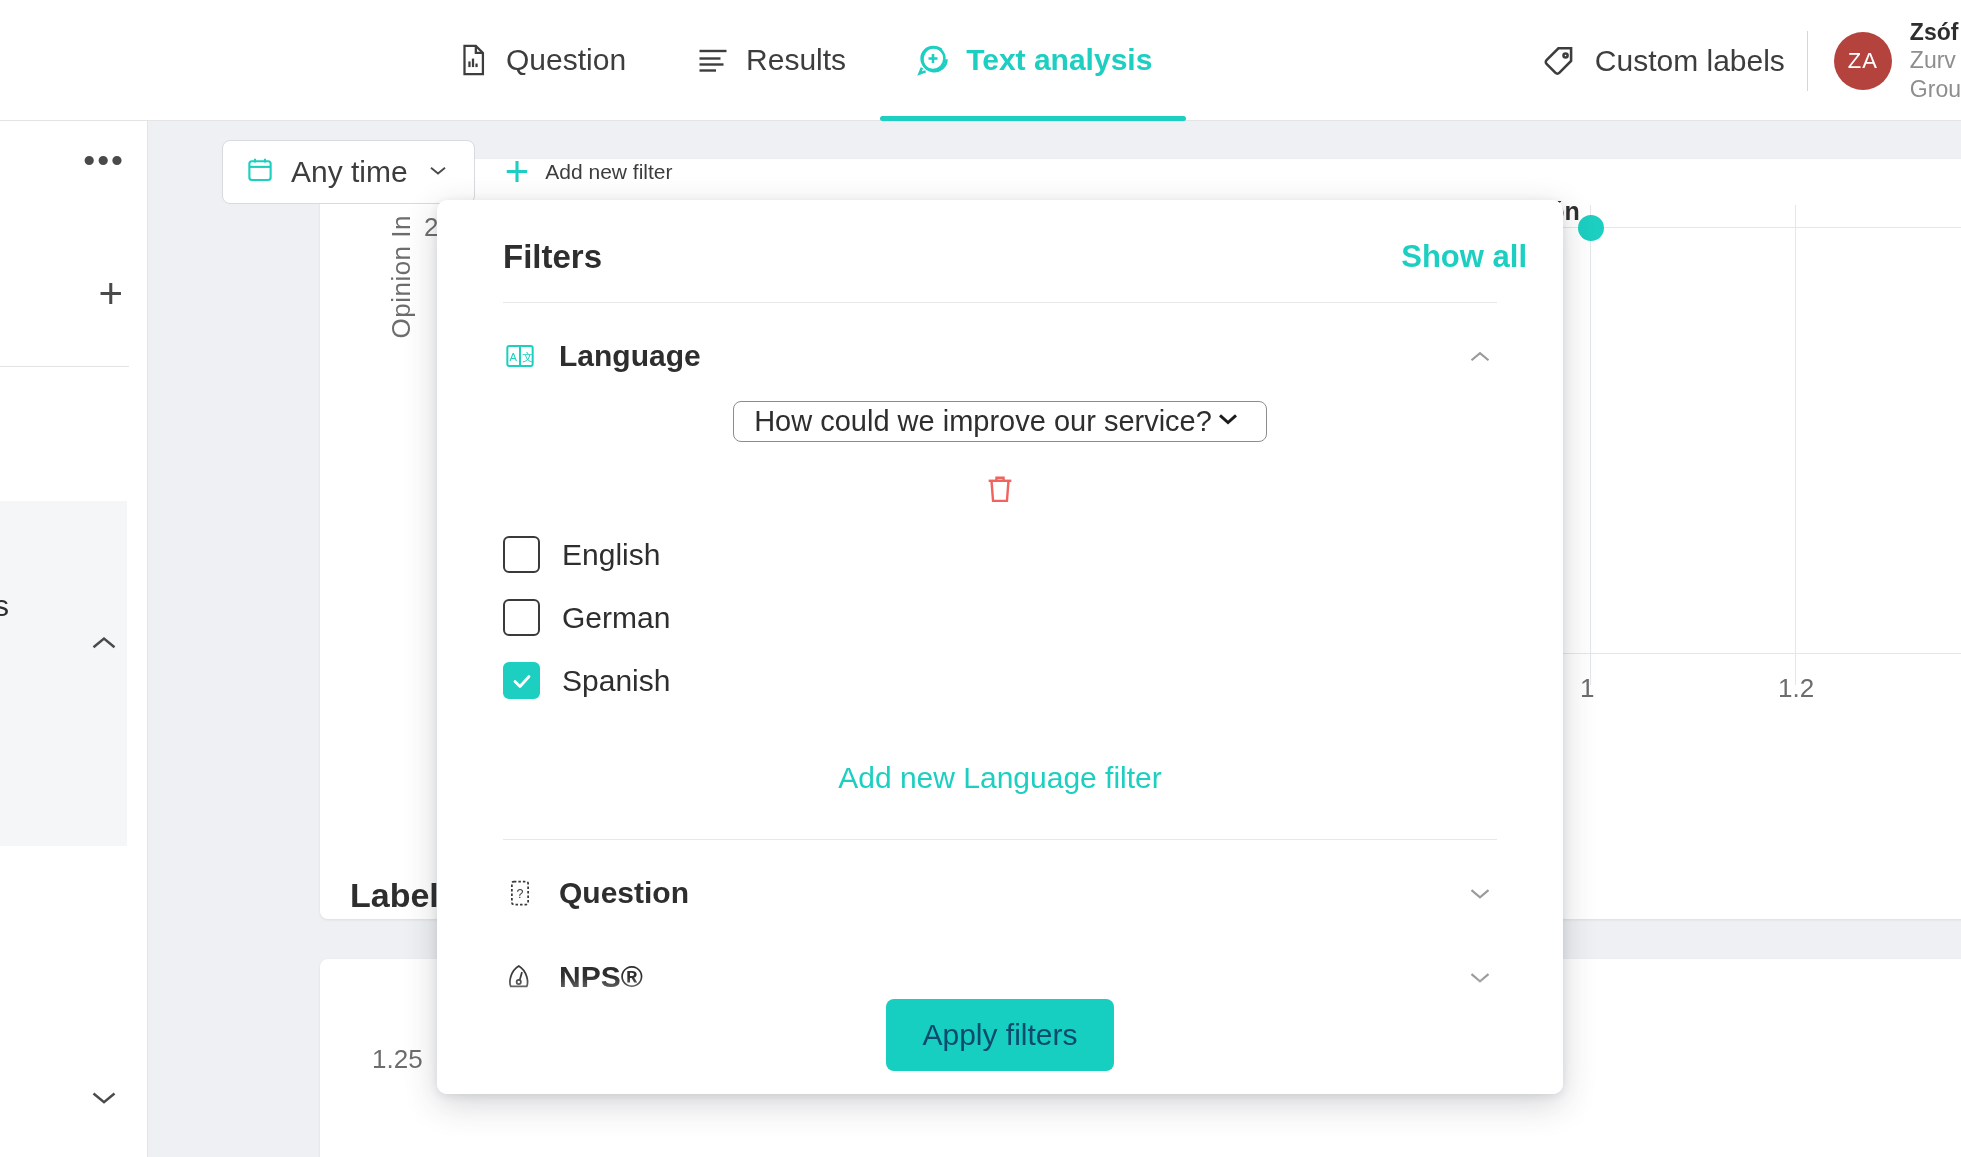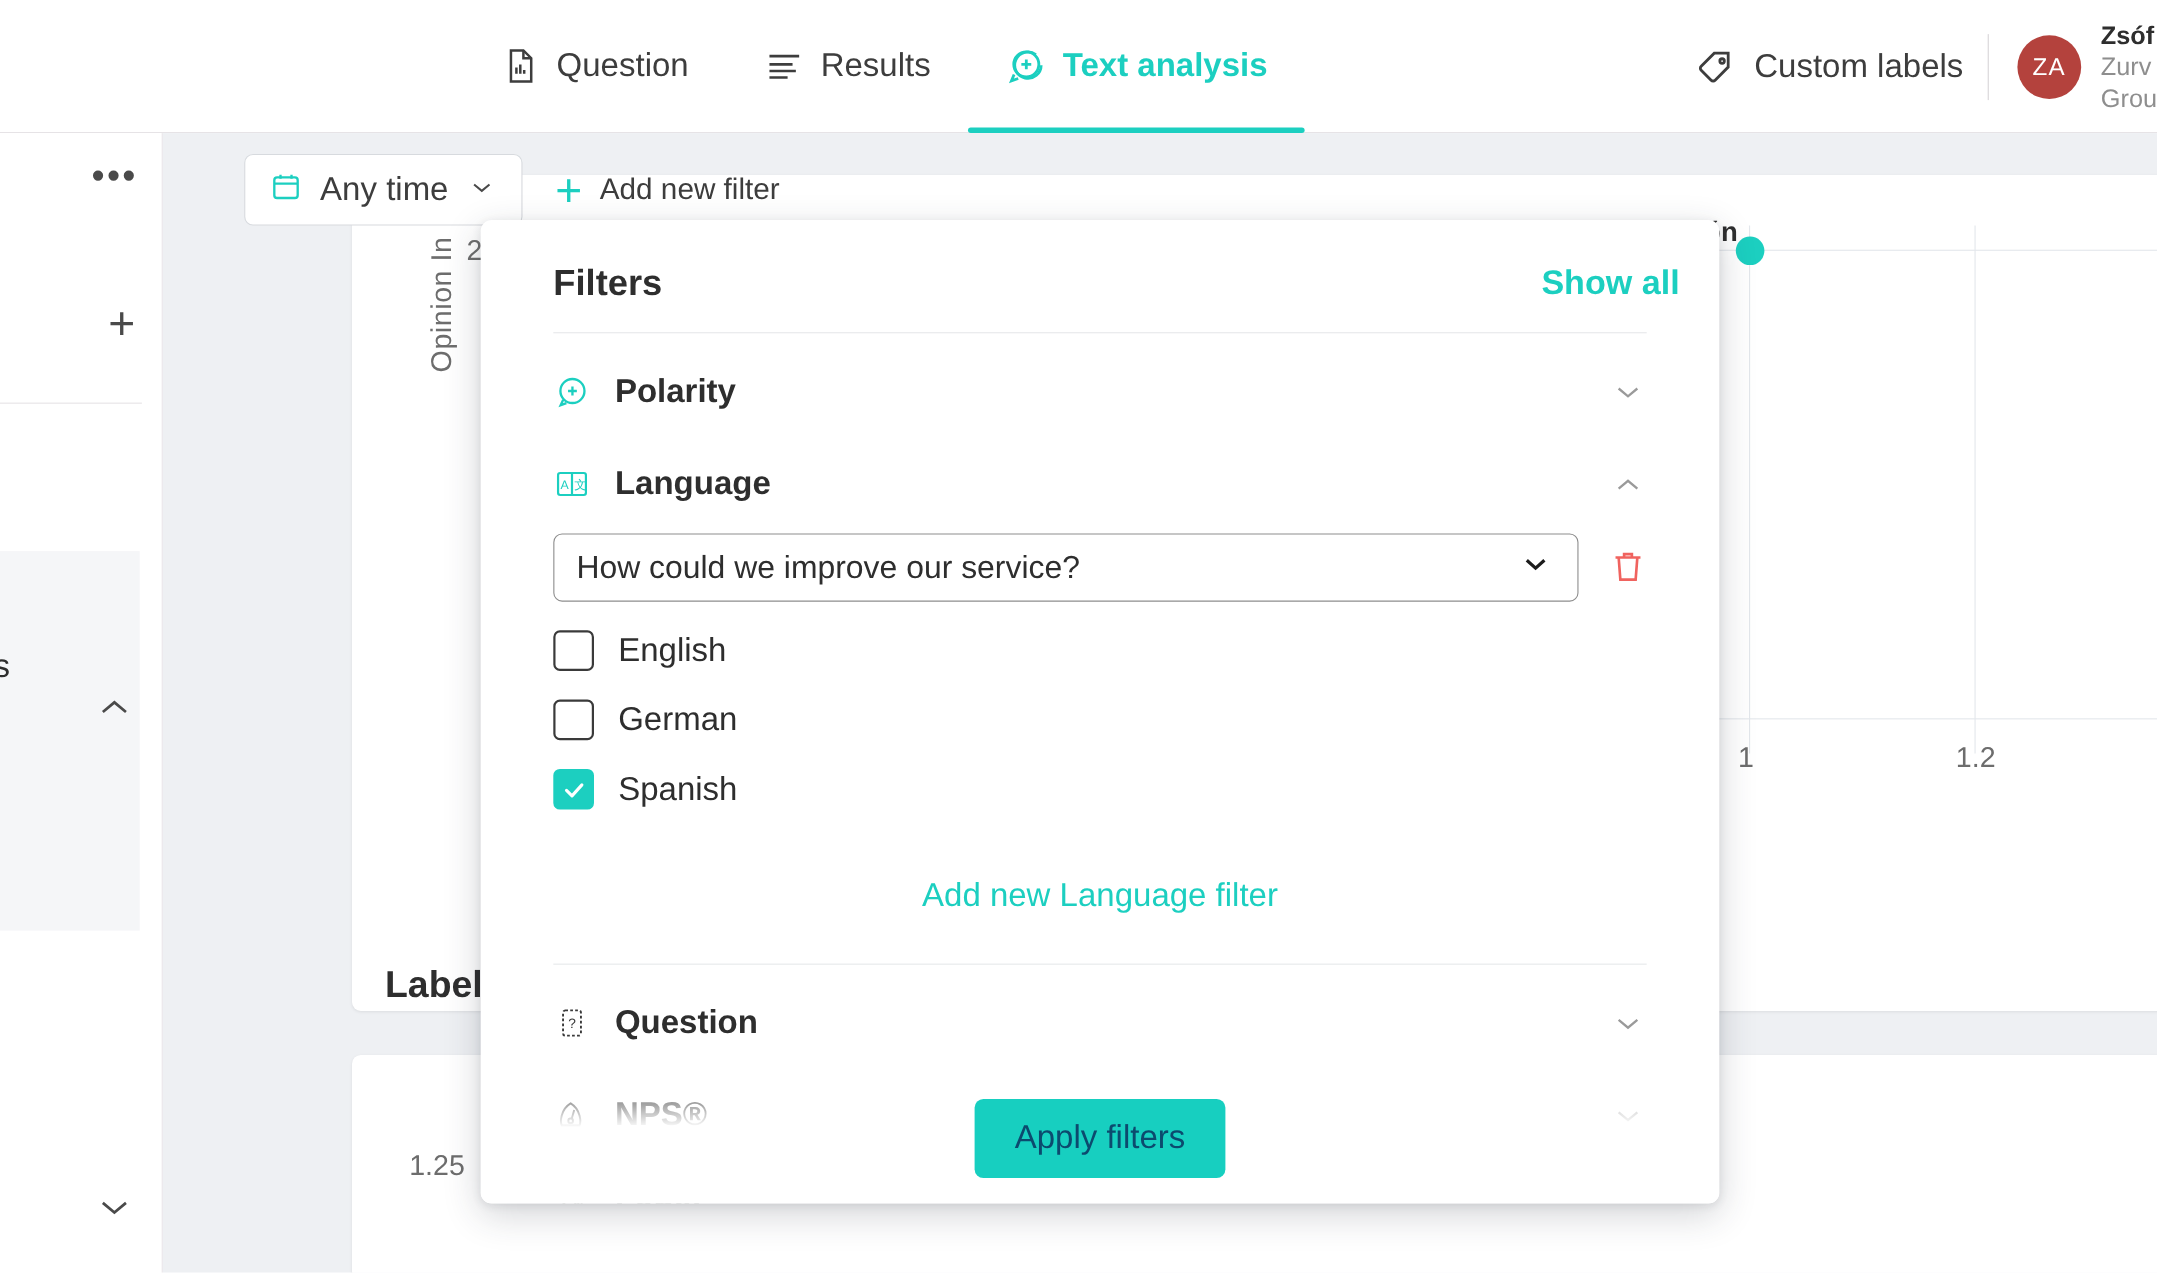--- a/index.html
+++ b/index.html
@@ -110,21 +110,21 @@
 
   .section-row {
     display: flex; align-items: center; gap: 22px;
     padding: 0 66px; height: 62px; margin-top: 22px; cursor: pointer;
   }
   .section-title { font-size: 30px; font-weight: bold; color: #2e2e2e; flex: 1; }
   .section-ico { width: 34px; height: 34px; flex: none; display: flex; align-items: center; justify-content: center; }
   .chev { width: 34px; height: 34px; color: #9a9a9a; flex: none; }
 
   .lang-body { padding: 0 66px; }
-  .select-row { display: flex; align-items: center; gap: 28px; margin-top: 14px; }
+  .select-row { display: flex; align-items: center; gap: 28px; margin-top: 14px; flex-direction: column; }
   .select {
     flex: 1; height: 62px; border: 1.5px solid #8d8d8d; border-radius: 8px;
     display: flex; align-items: center; justify-content: space-between;
     padding: 0 22px 0 20px; font-size: 29px; color: #2e2e2e; cursor: pointer;
     background: #fff;
   }
   .trash { width: 34px; height: 40px; flex: none; cursor: pointer; }
 
   .cbrow { display: flex; align-items: center; gap: 22px; margin-top: 26px; cursor: pointer; }
   .cb { width: 37px; height: 37px; border-radius: 6px; border: 2px solid #3a3a3a; background: #fff; flex: none; }
@@ -267,21 +267,21 @@
       </span>
       <span style="font-size:30px;color:#3d3d3d;">Any time</span>
       <span>
         <svg width="28" height="28" viewBox="0 0 24 24" fill="none" stroke="#4a4a4a" stroke-width="1.6">
             <polyline points="6 10 12 15 18 10"></polyline>
           </svg>
       </span>
     </div>
     <div style="display:flex;align-items:center;gap:16px;cursor:pointer;">
       <span style="color:#1ccfc0;font-size:42px;line-height:30px;font-weight:400;">+</span>
-      <span style="font-size:27px;color:#3d3d3d;">Add new filter</span>
+      <span style="font-size:21px;color:#3d3d3d;">Add new filter</span>
     </div>
   </div>
 
   <div class="plot">
     <div class="gridline-h" style="top:22px;"></div>
     <div class="gridline-h" style="top:448px;"></div>
     <div class="gridline-v" style="left:30px;"></div>
     <div class="gridline-v" style="left:235px;"></div>
     <div class="dot" style="left:18px; top:10px;"></div>
     <div class="dotlabel" style="left:-90px; top:-8px;">abitación</div>
@@ -295,36 +295,20 @@
   <div class="bottom-num">1.25</div>
 
   <div class="popover">
 
     <div class="pop-head">
       <div class="pop-title">Filters</div>
       <div class="showall">Show all</div>
     </div>
     <div class="pop-rule"></div>
 
-    <div class="section-row">
-      <span class="section-ico">
-        <svg width="32" height="32" viewBox="0 0 24 24" fill="none" stroke="#1ccfc0" stroke-width="1.6">
-          <path d="M20.5 11.6a8.2 8.2 0 1 1-8.2-8.2 8.2 8.2 0 0 1 8.2 8.2z"></path>
-          <path d="M6 17.6 4.3 21.2l3.9-1.4"></path>
-          <line x1="12.3" y1="8.6" x2="12.3" y2="14.6"></line>
-            <line x1="9.3" y1="11.6" x2="15.3" y2="11.6"></line>
-        </svg>
-      </span>
-      <span class="section-title">Polarity</span>
-      <span class="chev">
-        <svg width="34" height="34" viewBox="0 0 24 24" fill="none" stroke="#9a9a9a" stroke-width="1.5">
-            <polyline points="6 10 12 15 18 10"></polyline>
-          </svg>
-      </span>
-    </div>
 
     <div class="section-row">
       <span class="section-ico">
         <svg width="32" height="32" viewBox="0 0 24 24" fill="none" stroke="#1ccfc0" stroke-width="1.5">
           <rect x="2.5" y="4.5" width="19" height="15" rx="1.5"></rect>
           <line x1="12" y1="4.5" x2="12" y2="19.5"></line>
           <text x="4.2" y="15.4" font-size="8.4" fill="#1ccfc0" stroke="none" font-family="Liberation Sans, sans-serif">A</text>
           <text x="13.6" y="15.4" font-size="8.4" fill="#1ccfc0" stroke="none" font-family="Liberation Sans, sans-serif">文</text>
         </svg>
       </span>

